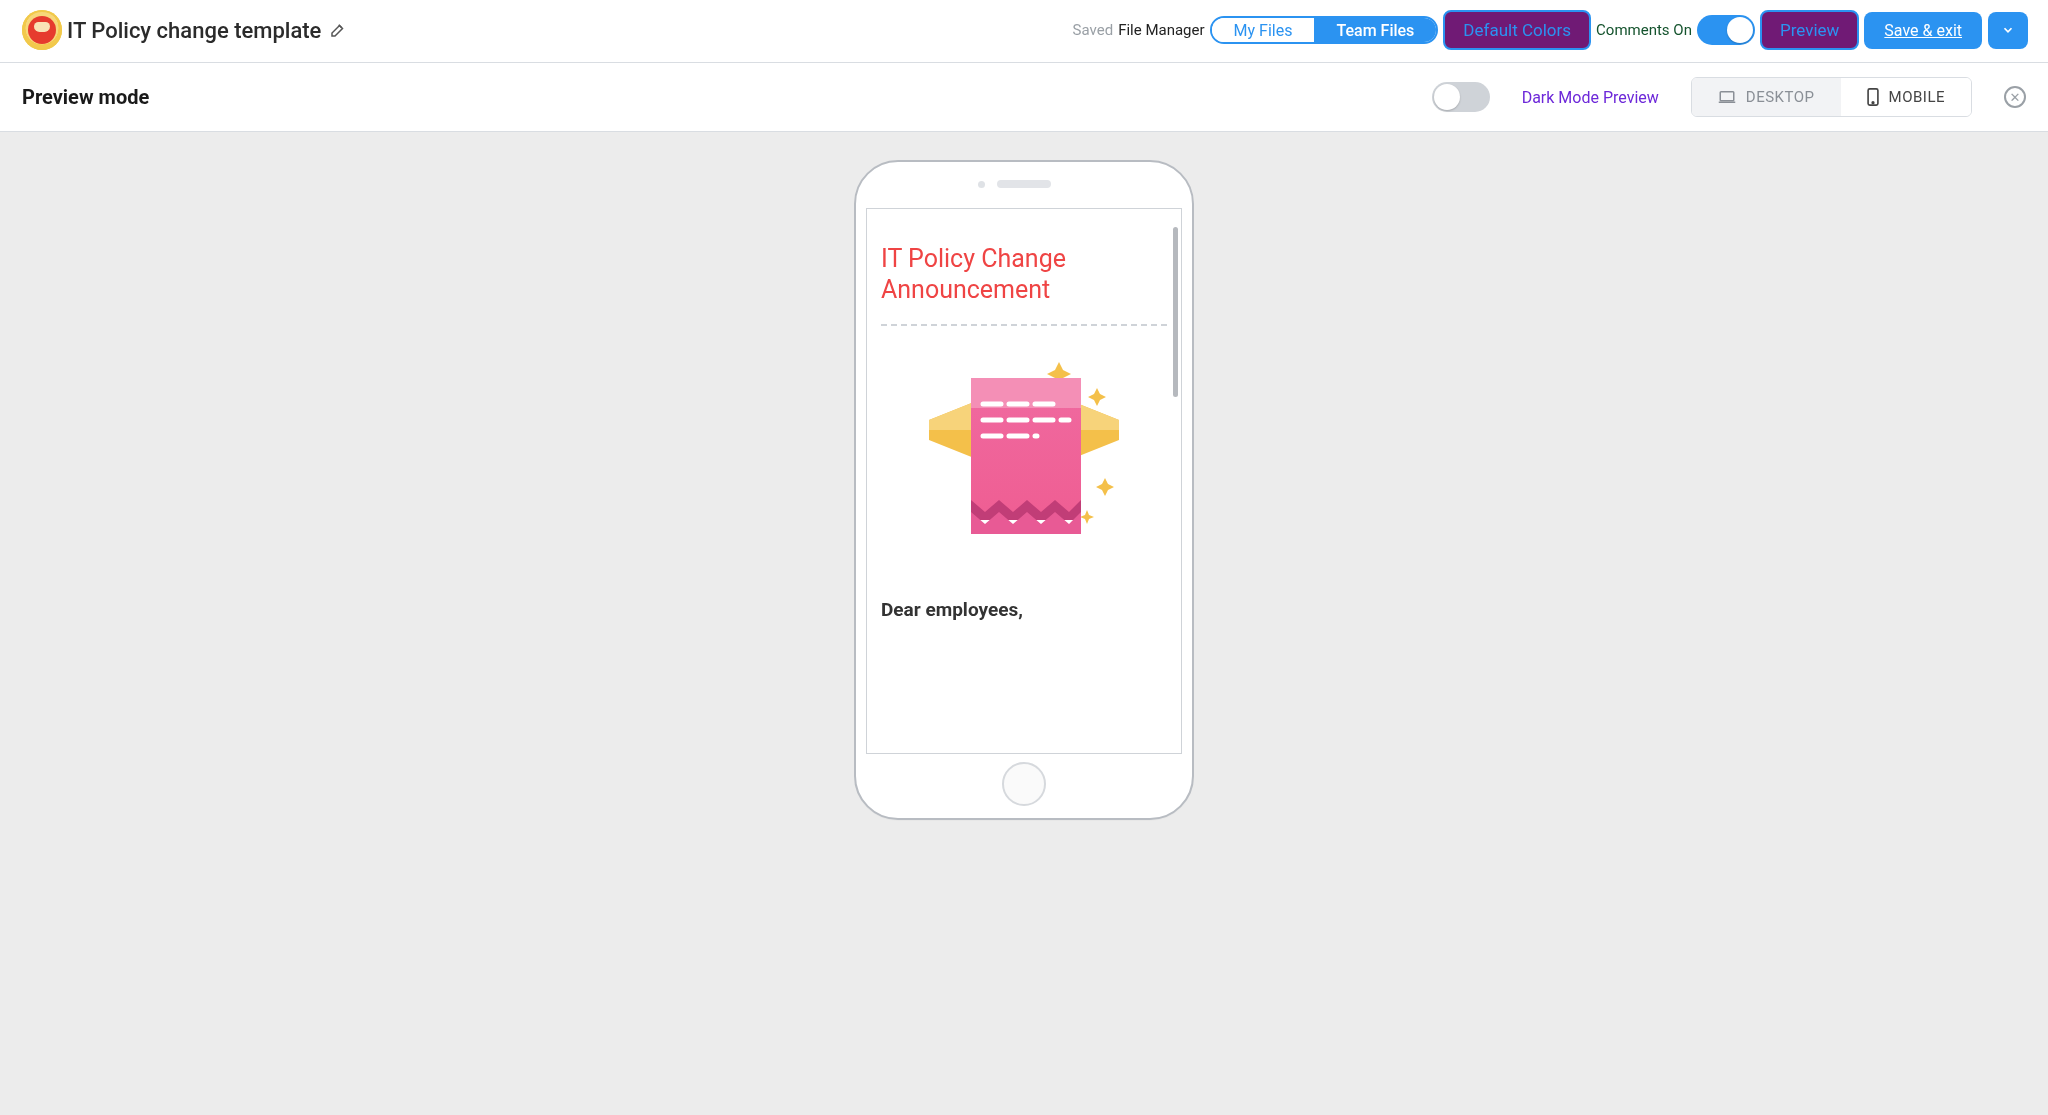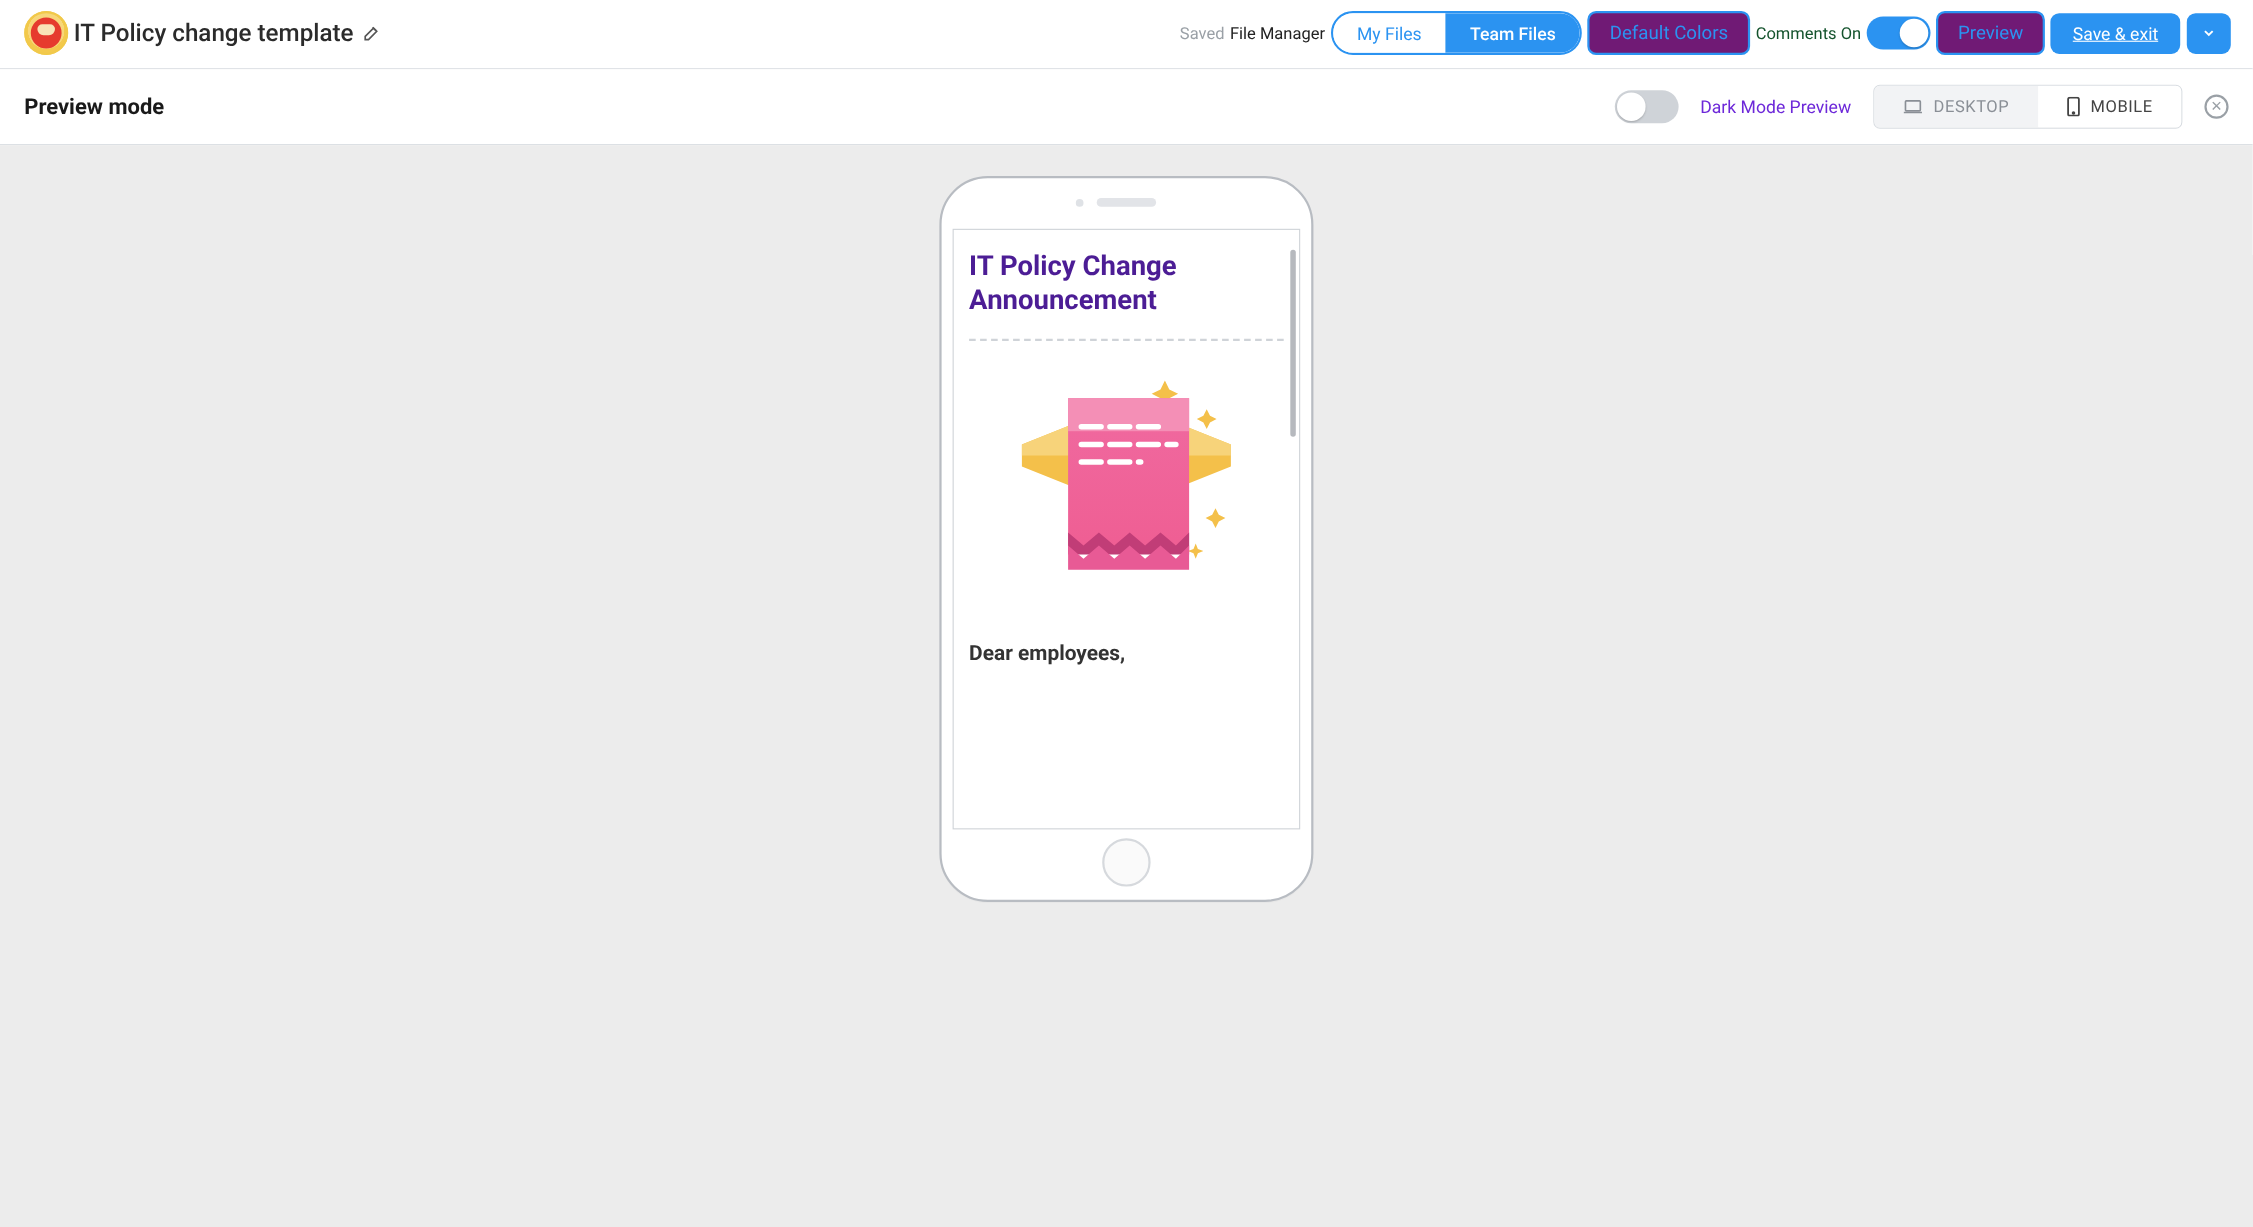--- a/index.html
+++ b/index.html
@@ -24,39 +24,39 @@
   }
   .logo{width:40px;height:40px;border-radius:50%;background:radial-gradient(circle at 50% 45%, #f7d77a 0 55%, #f3c94d 56% 100%);position:relative;flex:0 0 auto;box-shadow:inset 0 0 0 2px #f1c94a;}
   .logo::before{content:"";position:absolute;inset:6px;border-radius:50%;background:#e63b2e;}
   .logo::after{content:"";position:absolute;left:12px;top:12px;width:16px;height:10px;border-radius:8px 8px 10px 10px;background:#f9e3b6;}
   .title-wrap{display:flex;align-items:center;gap:8px;margin-right:auto;}
   .doc-title{font-size:22px;font-weight:500;color:#2b2b2b;}
   .edit-ic{width:18px;height:18px;color:#555;}
   .saved{color:var(--muted);font-size:15px;}
   .file-mgr{font-size:15px;color:#222;}
 
-  .seg{display:flex;border:2px solid var(--blue);border-radius:999px;overflow:hidden;height:40px;}
+  .seg{display:flex;border:2px solid var(--blue);border-radius:999px;overflow:hidden;height:28px;}
   .seg button{border:0;background:#fff;padding:0 22px;font-size:16px;color:var(--blue);cursor:pointer;}
   .seg button.active{background:var(--blue);color:#fff;font-weight:500;}
 
   .pill-outline{border:2px solid var(--blue);color:var(--blue);background:#701a75;border-radius:8px;padding:8px 18px;font-size:17px;cursor:pointer;}
   .pill-fill{background:var(--blue);color:#fff;border:0;border-radius:8px;padding:9px 20px;font-size:16px;cursor:pointer;text-decoration:underline;}
   .comments-lbl{font-size:15px;color:#14532d;}
 
   .switch{width:58px;height:30px;border-radius:999px;background:var(--blue);position:relative;cursor:pointer;}
   .switch .knob{position:absolute;top:2px;right:2px;width:26px;height:26px;border-radius:50%;background:#fff;box-shadow:0 1px 2px rgba(0,0,0,.2);}
   .switch.off{background:#cfd3d8;}
   .switch.off .knob{left:2px;right:auto;}
 
   .save-split{display:flex;gap:6px;}
   .save-split .chev{width:36px;display:flex;align-items:center;justify-content:center;}
 
   
   .previewbar{
-    display:flex;align-items:center;gap:20px;
+    display:flex;align-items:center;gap:32px;
     padding:14px 22px;background:#fff;border-bottom:1px solid var(--border);
   }
   .previewbar h2{margin:0;font-size:20px;font-weight:700;color:#1a1a1a;margin-right:auto;}
   .dm-lbl{font-size:16px;color:#6d28d9;}
   .device-seg{display:flex;border:1px solid var(--border);border-radius:6px;overflow:hidden;height:40px;}
   .device-seg button{display:flex;align-items:center;gap:10px;border:0;background:#fff;padding:0 26px;font-size:15px;letter-spacing:.5px;color:#444;cursor:pointer;}
   .device-seg button.inactive{background:#f2f3f5;color:#8a8f96;}
   .close-circ{width:22px;height:22px;border-radius:50%;border:2px solid #9aa0a6;display:flex;align-items:center;justify-content:center;color:#9aa0a6;cursor:pointer;font-size:13px;line-height:1;}
 
   
@@ -66,21 +66,21 @@
     box-shadow:0 1px 0 rgba(0,0,0,.02);
     padding:40px 10px 60px;
   }
   .phone .speaker{position:absolute;top:18px;left:50%;transform:translateX(-50%);width:54px;height:8px;border-radius:6px;background:#e2e4e8;}
   .phone .cam{position:absolute;top:19px;left:calc(50% - 46px);width:7px;height:7px;border-radius:50%;background:#dfe2e6;}
   .phone .homebtn{position:absolute;bottom:12px;left:50%;transform:translateX(-50%);width:44px;height:44px;border-radius:50%;border:2px solid #d6d9dd;background:#fafafa;}
   .screen{position:absolute;top:46px;left:10px;right:10px;bottom:64px;border:1px solid #cfd3d8;background:#fff;overflow:hidden;}
   .screen-inner{position:absolute;inset:0;overflow-y:auto;padding:18px 14px 20px;}
   .scrollbar-fx{position:absolute;top:18px;right:3px;width:5px;height:170px;background:#b6b9be;border-radius:3px;}
 
-  .mail-title{font-size:25px;font-weight:700;line-height:1.25;color:#4c1d95;margin:0 0 18px;}
+  .mail-title{font-size:25px;font-weight:400;line-height:1.25;color:#ef4444;margin:16px 0 18px;}
   .dash{border:0;border-top:2px dashed #cfd3d8;margin:0 0 24px;}
   .illus{display:block;margin:0 auto 48px;}
   .greet{font-weight:700;font-size:19px;color:#333;margin:0 0 22px;}
   .body-txt{font-size:18px;color:#444;line-height:1.45;margin:0;}
 
   svg{display:block;}
 </style>
 </head>
 <body>
 

